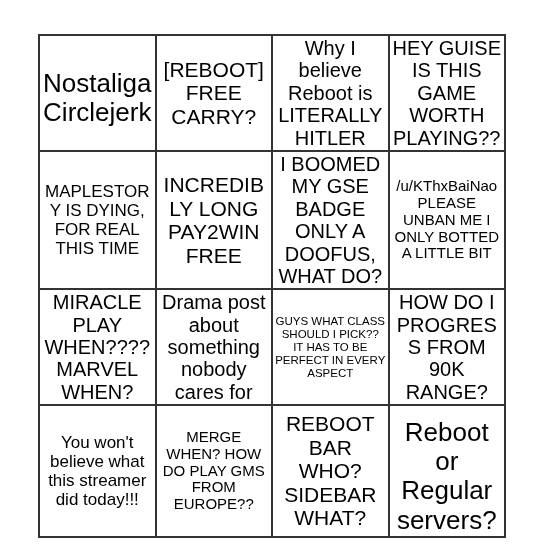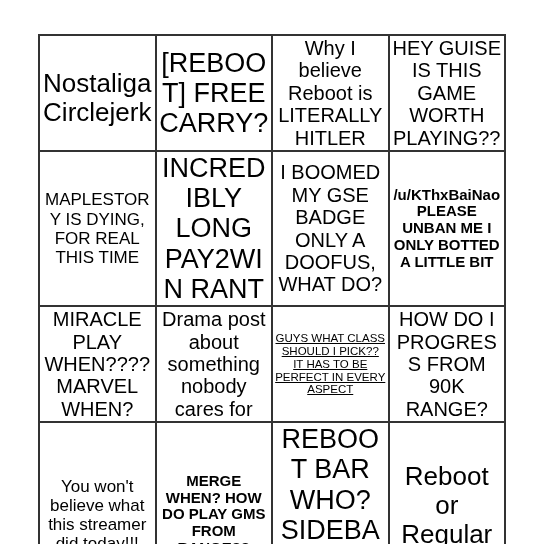--- a/index.html
+++ b/index.html
@@ -46,25 +46,25 @@
     word-wrap: break-word;
   }
 
   .cell-text {
     display: block;
     white-space: pre-line;
   }
 
   
   .fs-xl   { font-size: 26px; margin-top: 11px; }
-  .fs-lg   { font-size: 27px; }
+  .fs-lg   { font-size: 21px; }
   .fs-md   { font-size: 20px; }
   .fs-sm   { font-size: 17px; }
-  .fs-xs   { font-size: 15px; font-weight: bold; }
-  .fs-xxs  { font-size: 11.5px; text-decoration: underline; }
+  .fs-xs   { font-size: 15px; }
+  .fs-xxs  { font-size: 11.5px; }
 </style>
 </head>
 <body>
 
 <table id="bingo-card">
   <tbody>
     <tr>
       <td class="bingo-cell">
         <span class="cell-text fs-xl">Nostaliga Circlejerk</span>
       </td>
@@ -76,21 +76,21 @@
       </td>
       <td class="bingo-cell">
         <span class="cell-text fs-md">HEY GUISE IS THIS GAME WORTH PLAYING??</span>
       </td>
     </tr>
     <tr>
       <td class="bingo-cell">
         <span class="cell-text fs-sm">MAPLESTORY IS DYING, FOR REAL THIS TIME</span>
       </td>
       <td class="bingo-cell">
-        <span class="cell-text fs-lg">INCREDIBLY LONG PAY2WIN RANT</span>
+        <span class="cell-text fs-lg">INCREDIBLY LONG PAY2WIN FREE</span>
       </td>
       <td class="bingo-cell">
         <span class="cell-text fs-md">I BOOMED MY GSE BADGE ONLY A DOOFUS, WHAT DO?</span>
       </td>
       <td class="bingo-cell">
         <span class="cell-text fs-xs">/u/KThxBaiNao PLEASE UNBAN ME I ONLY BOTTED A LITTLE BIT</span>
       </td>
     </tr>
     <tr>
       <td class="bingo-cell">
@@ -104,21 +104,21 @@
       </td>
       <td class="bingo-cell">
         <span class="cell-text fs-md">HOW DO I PROGRESS FROM 90K RANGE?</span>
       </td>
     </tr>
     <tr>
       <td class="bingo-cell">
         <span class="cell-text fs-sm">You won't believe what this streamer did today!!!</span>
       </td>
       <td class="bingo-cell">
-        <span class="cell-text fs-xs">MERGE WHEN? HOW DO PLAY GMS FROM RANGE??</span>
+        <span class="cell-text fs-xs">MERGE WHEN? HOW DO PLAY GMS FROM EUROPE??</span>
       </td>
       <td class="bingo-cell">
         <span class="cell-text fs-lg">REBOOT BAR WHO? SIDEBAR WHAT?</span>
       </td>
       <td class="bingo-cell">
         <span class="cell-text fs-xl">Reboot or Regular servers?</span>
       </td>
     </tr>
   </tbody>
 </table>

